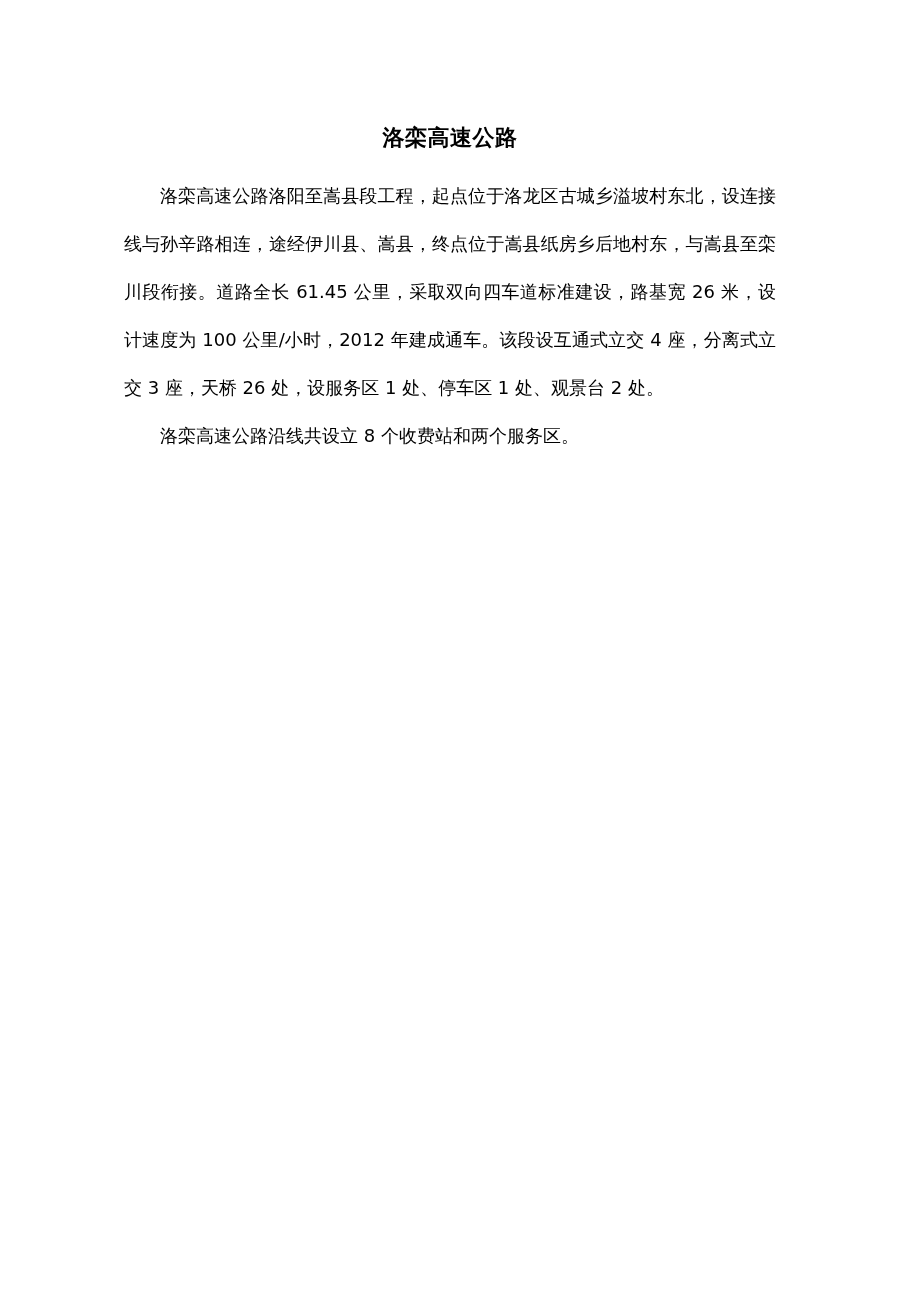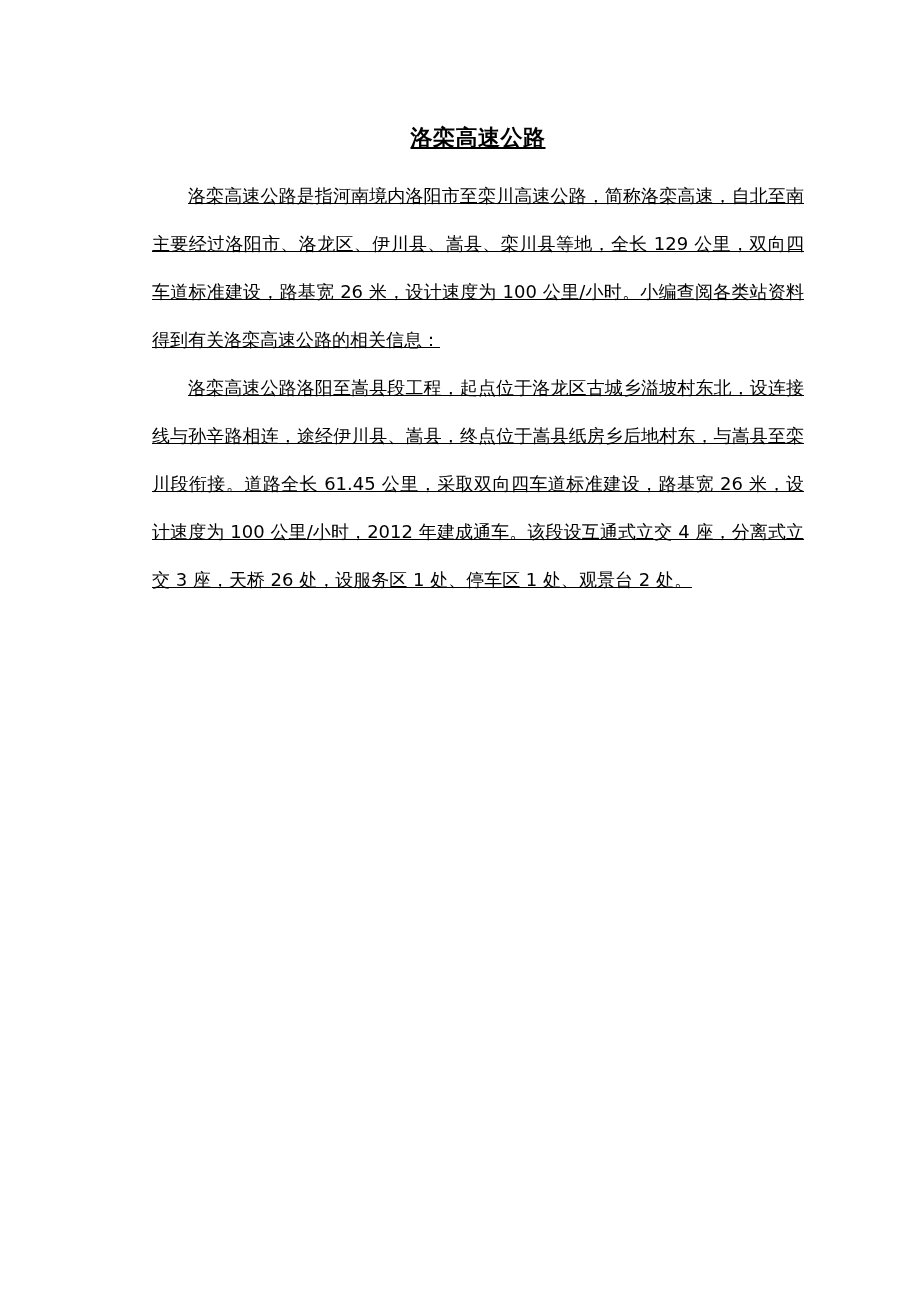--- a/index.html
+++ b/index.html
@@ -10,24 +10,23 @@
     body {
       width: 920px;
       height: 1302px;
       position: relative;
       overflow: hidden;
       font-family: "DejaVu Sans", "Liberation Sans", sans-serif;
       color: #000000;
     }
     .page {
       position: absolute;
-      left: 152px;
+      left: 124px;
       top: 124px;
       width: 652px;
-      text-decoration: underline;
     }
     .title {
       text-align: center;
       font-size: 22px;
       font-weight: bold;
       line-height: 28px;
       margin: 0 0 20px 0;
       letter-spacing: 0.5px;
     }
     .para {
@@ -37,15 +36,15 @@
       text-indent: 36px;
       text-align: justify;
       letter-spacing: 0px;
     }
   </style>
 </head>
 <body>
 
 <div class="page">
   <h1 class="title">洛栾高速公路</h1>
-  <p class="para">洛栾高速公路是指河南境内洛阳市至栾川高速公路，简称洛栾高速，自北至南主要经过洛阳市、洛龙区、伊川县、嵩县、栾川县等地，全长 129 公里，双向四车道标准建设，路基宽 26 米，设计速度为 100 公里/小时。小编查阅各类站资料得到有关洛栾高速公路的相关信息：</p>
   <p class="para">洛栾高速公路洛阳至嵩县段工程，起点位于洛龙区古城乡溢坡村东北，设连接线与孙辛路相连，途经伊川县、嵩县，终点位于嵩县纸房乡后地村东，与嵩县至栾川段衔接。道路全长 61.45 公里，采取双向四车道标准建设，路基宽 26 米，设计速度为 100 公里/小时，2012 年建成通车。该段设互通式立交 4 座，分离式立交 3 座，天桥 26 处，设服务区 1 处、停车区 1 处、观景台 2 处。</p>
+  <p class="para">洛栾高速公路沿线共设立 8 个收费站和两个服务区。</p>
 </div>
 
 </body></html>

